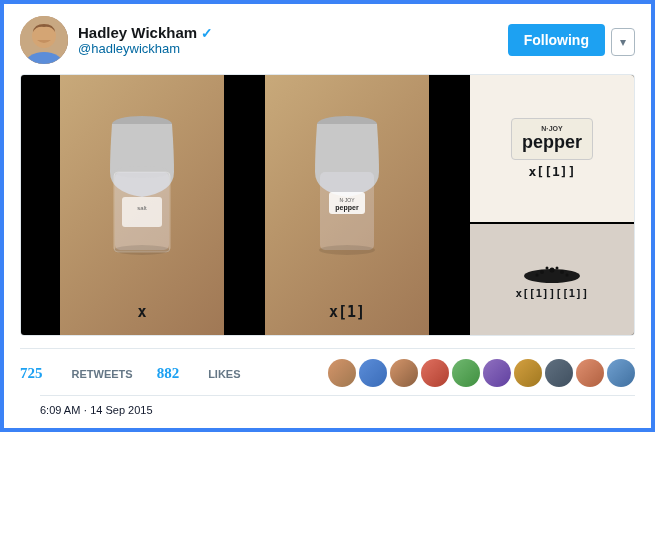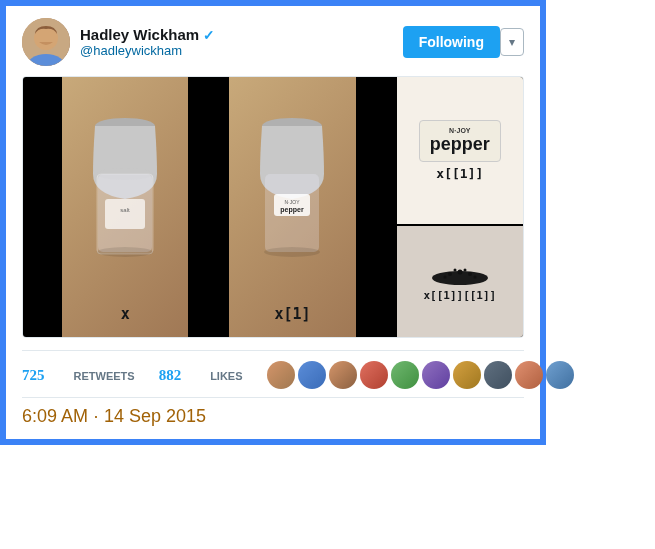--- a/index.html
+++ b/index.html
@@ -4,24 +4,24 @@
   <style>
     * { box-sizing: border-box; margin: 0; padding: 0; }
     body {
       font-family: -apple-system, BlinkMacSystemFont, "Segoe UI", Helvetica, Arial, sans-serif;
       background: #fff;
       width: 655px;
       min-height: 549px;
       color: #14171a;
     }
     .tweet-container {
-      width: 546px;
+      width: 655px;
       background: #fff;
       padding: 12px 16px 0 16px;
-      border: 6px solid #3b82f6;
+      border: 4px solid #3b82f6;
     }
     .header {
       display: flex;
       align-items: center;
       justify-content: space-between;
       margin-bottom: 10px;
     }
     .header-left {
       display: flex;
       align-items: center;
@@ -59,22 +59,22 @@
     .verified-icon {
       color: #1da1f2;
       font-size: 14px;
     }
     .username {
       font-size: 13px;
       color: #0369a1;
     }
     .header-right {
       display: flex;
-      align-items: center;
-      gap: 0;
+      align-items: flex-end;
+      gap: 6px;
     }
     .following-btn {
       background: #1da1f2;
       color: #fff;
       border: none;
       border-radius: 4px;
       padding: 8px 16px;
       font-size: 14px;
       font-weight: bold;
       cursor: pointer;
@@ -239,24 +239,25 @@
       margin-left: auto;
     }
     .mini-avatar {
       width: 28px;
       height: 28px;
       border-radius: 50%;
       overflow: hidden;
       flex-shrink: 0;
     }
     .timestamp {
-      font-size: 18px;
-      color: #a16207;
+      font-size: 11px;
+      color: #0f172a;
       padding: 8px 0 12px 0;
       border-top: 1px solid #e1e8ed;
+      margin-left: 20px;
     }
 
     
     .ma1 { background: linear-gradient(135deg, #d4956a, #a07850); }
     .ma2 { background: linear-gradient(135deg, #5b8dd9, #3a6cb8); }
     .ma3 { background: linear-gradient(135deg, #d4956a, #8b6040); }
     .ma4 { background: linear-gradient(135deg, #e07060, #b04030); }
     .ma5 { background: linear-gradient(135deg, #70b870, #409040); }
     .ma6 { background: linear-gradient(135deg, #9070c0, #6040a0); }
     .ma7 { background: linear-gradient(135deg, #d4a040, #a07820); }

